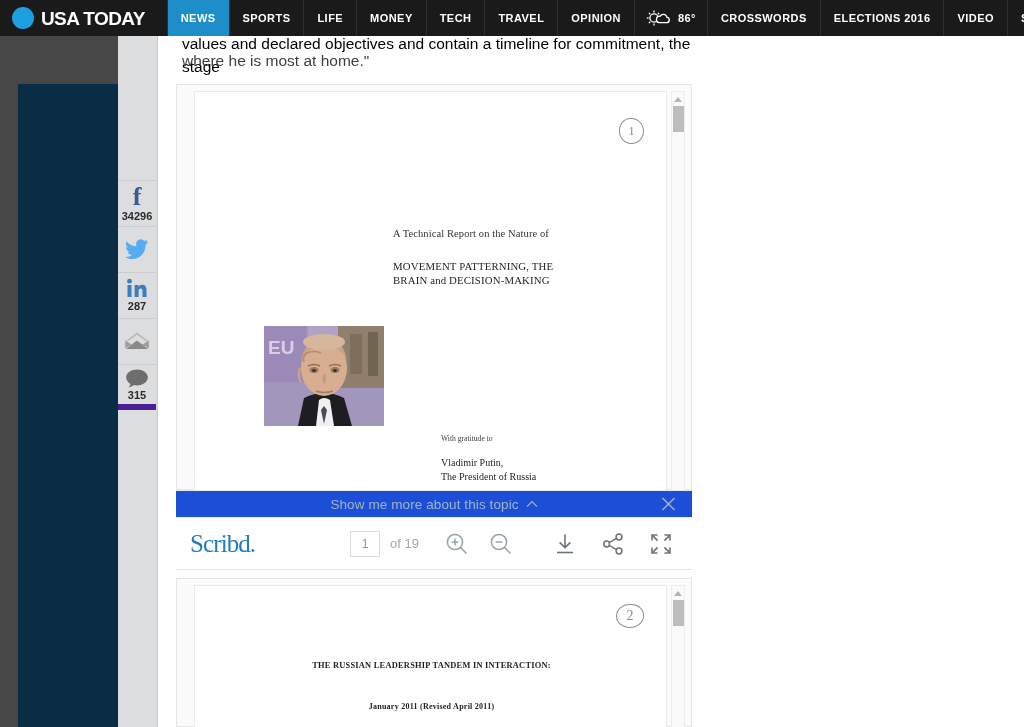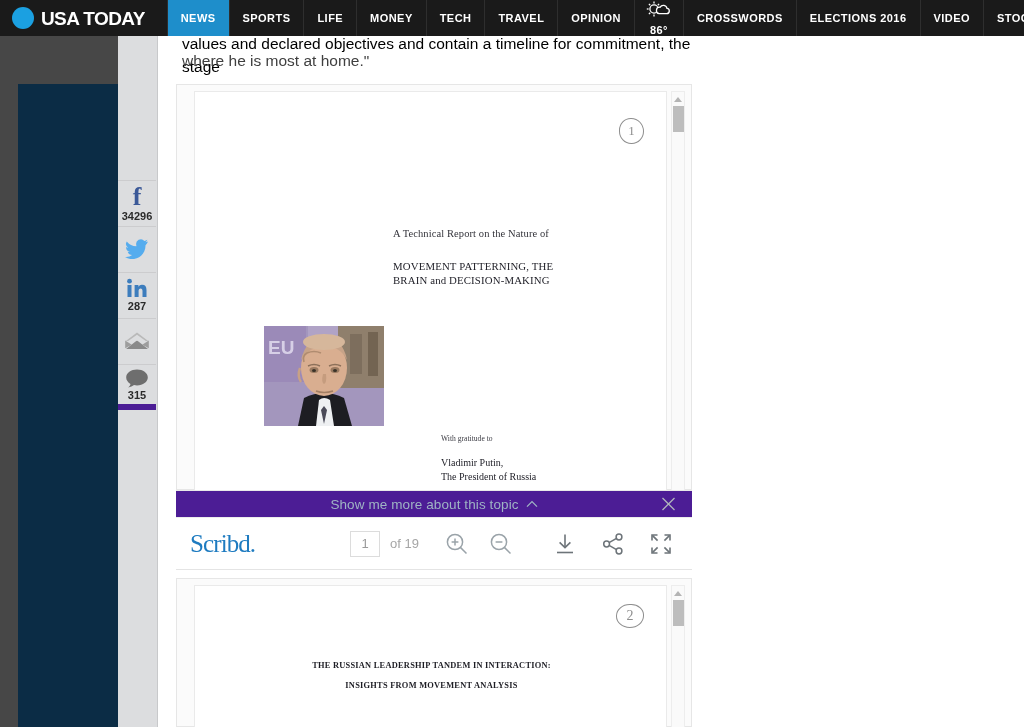--- a/index.html
+++ b/index.html
@@ -32,21 +32,21 @@
   .navitem {
     display: flex; align-items: center; justify-content: center;
     padding: 0 13px; height: 36px;
     color: #ffffff; font-size: 11px; font-weight: bold; letter-spacing: 0.45px;
     white-space: nowrap;
     border-right: 1px solid #2e2e2e;
     cursor: pointer;
   }
   .navitem:first-child { border-left: 1px solid #2e2e2e; }
   .navitem.active { background: #1e8ecb; margin-left: 8px; }
-  .navitem.weather { gap: 6px; padding: 0 11px; flex-direction: column; }
+  .navitem.weather { gap: 6px; padding: 0 11px; }
   .wicon { display: block; }
 
   
   .bg-gray {
     position: absolute; left: 0; top: 36px; width: 155px; height: 691px;
     background: #474747;
   }
   .bg-navy {
     position: absolute; left: 18px; top: 84px; width: 118px; height: 643px;
     background: #0b2c45;
@@ -166,21 +166,21 @@
     font-family: "Liberation Serif", serif; color: #1d1d24;
     font-weight: bold; letter-spacing: 0.25px;
   }
   .p2l1 { top: 75px; font-size: 8.4px; }
   .p2l2 { top: 95px; font-size: 8.4px; }
   .p2l3 { top: 116px; font-size: 8px; }
 
   
   .topicbar {
     position: absolute; left: 176px; top: 490px; width: 516px; height: 28px;
-    background: #4c1d95; border-top: 1px solid #e9e9e9; border-bottom: 1px solid #ececec;
+    background: #1d4ed8; border-top: 1px solid #e9e9e9; border-bottom: 1px solid #ececec;
     display: flex; align-items: center; justify-content: center;
     z-index: 12;
   }
   .topiclink {
     font-size: 13.5px; color: #9fb4c4; cursor: pointer;
     display: flex; align-items: center; gap: 7px; letter-spacing: 0.1px;
   }
   .chev-up { display: block; }
   .topicclose {
     position: absolute; right: 16px; top: 50%; transform: translateY(-50%);
@@ -413,21 +413,21 @@
           <line x1="2.6" y1="19.4" x2="7.6" y2="14.4"></line>
         </g>
       </svg>
     </div>
   </div>
 
   <div class="embed two">
     <div class="docpane">
       <div class="pagecircle pc2">2</div>
       <div class="p2title p2l1">THE RUSSIAN LEADERSHIP TANDEM IN INTERACTION:</div>
-      <div class="p2title p2l2">INSIGHTS FROM MOVEMENT ANALYSIS</div>
+      <div class="p2title p2l3">January 2011 (Revised April 2011)</div>
     </div>
     <div class="sbar">
       <div class="sbar-arrow"></div>
       <div class="sbar-thumb"></div>
     </div>
   </div>
 
 </div>
 
 </body></html>

